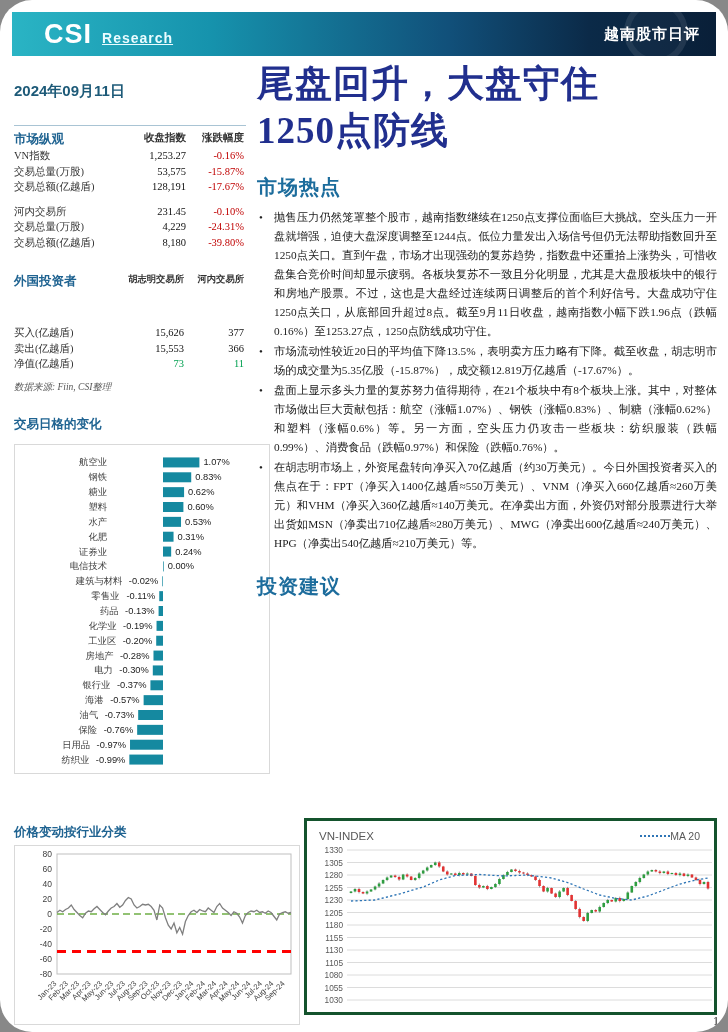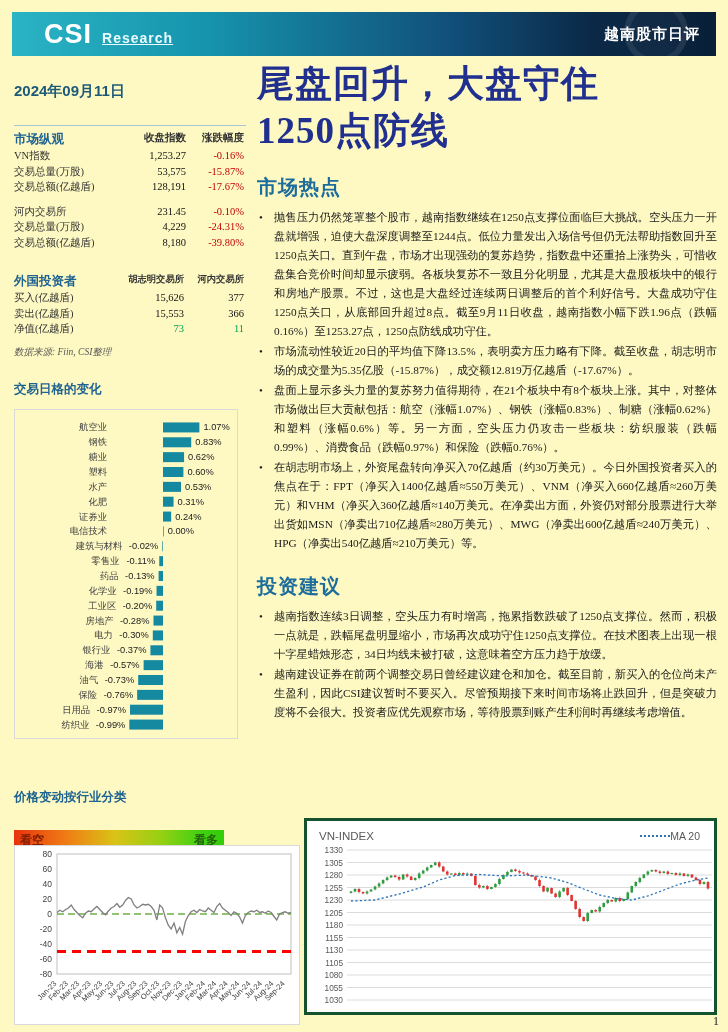--- a/index.html
+++ b/index.html
@@ -1,18 +1,18 @@
 <!DOCTYPE html>
 <html><head>
 <meta charset="utf-8">
 <style>
   * { margin:0; padding:0; box-sizing:border-box; }
   body { background:#888; }
-  .page { position:relative; width:728px; height:1032px; background:#fef9c3; margin:0 auto;
-          font-family:"Liberation Serif", serif; color:#1a1a1a; overflow:hidden; }
+  .page { position:relative; width:728px; height:1032px; background:#ffffff; margin:0 auto;
+          font-family:"Liberation Serif", serif; color:#1a1a1a; overflow:hidden;border-radius:32px; }
 
   
   .header-bar { position:absolute; left:12px; top:12px; right:12px; height:44px;
       background:linear-gradient(90deg,#2ab4c4 0%, #1693ad 28%, #11507a 62%, #0b2a48 82%, #091f38 100%);
       display:flex; align-items:center; justify-content:space-between; overflow:hidden;
       font-family:"Liberation Sans", sans-serif; }
   .logo-wrap { display:flex; align-items:baseline; margin-left:32px; }
   .logo-main { color:#fff; font-size:27px; font-weight:bold; letter-spacing:1px; }
   .logo-sub  { color:#eafcff; font-size:14px; font-weight:bold; margin-left:10px; letter-spacing:1px;text-decoration:underline; }
   .header-right { color:#fff; font-size:15px; font-weight:bold; margin-right:16px; letter-spacing:1px; z-index:2; }
@@ -32,21 +32,21 @@
   .cell-val { text-align:right; color:#111; line-height:15.5px; }
   .cell-neg { color:#c00000; }
   .cell-pos { color:#00a050; }
   .row-gap { height:9px; grid-column:1 / span 3; }
 
   .source-note { margin-top:9px; font-size:9.5px; font-style:italic; color:#555; }
 
   .section-head-left { margin-top:22px; font-family:"Liberation Sans", sans-serif;
       font-size:12.5px; font-weight:bold; color:#1f6391; }
 
-  .bar-box { margin-top:11px; width:224px; height:330px; border:1px solid #d9d9d9; }
+  .bar-box { margin-top:11px; width:256px; height:330px; border:1px solid #d9d9d9; }
 
   .sentiment-head { margin-top:50px; }
   .gauge { margin-top:24px; width:210px; height:21px; position:relative;
       background:linear-gradient(90deg,#e8330d 0%, #ef7d15 25%, #d9c316 48%, #96d013 70%, #44d112 88%, #32cc0a 100%);
       display:flex; align-items:center; justify-content:space-between;
       font-family:"Liberation Sans", sans-serif; font-size:12px; font-weight:bold; }
   .gauge-left  { color:#7e1e00; margin-left:6px; }
   .gauge-right { color:#23600a; margin-right:6px; }
   .gauge-pointer { position:absolute; top:23px; width:0; height:0;
       border-left:9px solid transparent; border-right:9px solid transparent;
@@ -117,21 +117,21 @@
           <div class="cell-val cell-neg">-39.80%</div>
         </div>
     </div>
 
     <div class="tbl" style="border-top:none; margin-top:18px;">
       <div class="tbl-grid" style="grid-template-columns:88px 82px 60px;">
         <div class="tbl-head">外国投资者</div>
         <div class="col-head small">胡志明交易所</div>
         <div class="col-head small">河内交易所</div>
       </div>
-      <div class="tbl-grid" style="grid-template-columns:88px 82px 60px;" id="foreign-rows">
+      <div class="tbl-grid" style="grid-template-columns:88px 82px 60px;margin-top:35px;" id="foreign-rows">
           <div class="cell-label">买入(亿越盾)</div>
           <div class="cell-val">15,626</div>
           <div class="cell-val">377</div>
           <div class="cell-label">卖出(亿越盾)</div>
           <div class="cell-val">15,553</div>
           <div class="cell-val">366</div>
           <div class="cell-label">净值(亿越盾)</div>
           <div class="cell-val cell-pos">73</div>
           <div class="cell-val cell-pos">11</div>
         </div>
@@ -259,24 +259,20 @@
 
     <div class="section-head-right">市场热点</div>
     <ul class="bullets">
       <li>抛售压力仍然笼罩整个股市，越南指数继续在1250点支撑位面临巨大挑战。空头压力一开盘就增强，迫使大盘深度调整至1244点。低位力量发出入场信号但仍无法帮助指数回升至1250点关口。直到午盘，市场才出现强劲的复苏趋势，指数盘中还重拾上涨势头，可惜收盘集合竞价时间却显示疲弱。各板块复苏不一致且分化明显，尤其是大盘股板块中的银行和房地产股票。不过，这也是大盘经过连续两日调整后的首个利好信号。大盘成功守住1250点关口，从底部回升超过8点。截至9月11日收盘，越南指数小幅下跌1.96点（跌幅0.16%）至1253.27点，1250点防线成功守住。</li>
       <li>市场流动性较近20日的平均值下降13.5%，表明卖方压力略有下降。截至收盘，胡志明市场的成交量为5.35亿股（-15.87%），成交额12.819万亿越盾（-17.67%）。</li>
       <li>盘面上显示多头力量的复苏努力值得期待，在21个板块中有8个板块上涨。其中，对整体市场做出巨大贡献包括：航空（涨幅1.07%）、钢铁（涨幅0.83%）、制糖（涨幅0.62%）和塑料（涨幅0.6%）等。另一方面，空头压力仍攻击一些板块：纺织服装（跌幅0.99%）、消费食品（跌幅0.97%）和保险（跌幅0.76%）。</li>
       <li>在胡志明市场上，外资尾盘转向净买入70亿越盾（约30万美元）。今日外国投资者买入的焦点在于：FPT（净买入1400亿越盾≈550万美元）、VNM（净买入660亿越盾≈260万美元）和VHM（净买入360亿越盾≈140万美元。在净卖出方面，外资仍对部分股票进行大举出货如MSN（净卖出710亿越盾≈280万美元）、MWG（净卖出600亿越盾≈240万美元）、HPG（净卖出540亿越盾≈210万美元）等。</li>
     </ul>
 
     <div class="section-head-right">投资建议</div>
-    <ul class="bullets">
-      <li>越南指数连续3日调整，空头压力有时增高，拖累指数跌破了1250点支撑位。然而，积极一点就是，跌幅尾盘明显缩小，市场再次成功守住1250点支撑位。在技术图表上出现一根十字星蜡烛形态，34日均线未被打破，这意味着空方压力趋于放缓。</li>
-      <li>越南建设证券在前两个调整交易日曾经建议建仓和加仓。截至目前，新买入的仓位尚未产生盈利，因此CSI建议暂时不要买入。尽管预期接下来时间市场将止跌回升，但是突破力度将不会很大。投资者应优先观察市场，等待股票到账产生利润时再继续考虑增值。</li>
-    </ul>
   </div>
 
   <div class="vn-box">
     <div class="vn-head">
       <span id="vn-title">VN-INDEX</span>
       <span class="vn-legend">
         <span class="legend-dash"></span>
         <span id="vn-legend-label">MA 20</span>
       </span>
     </div>

